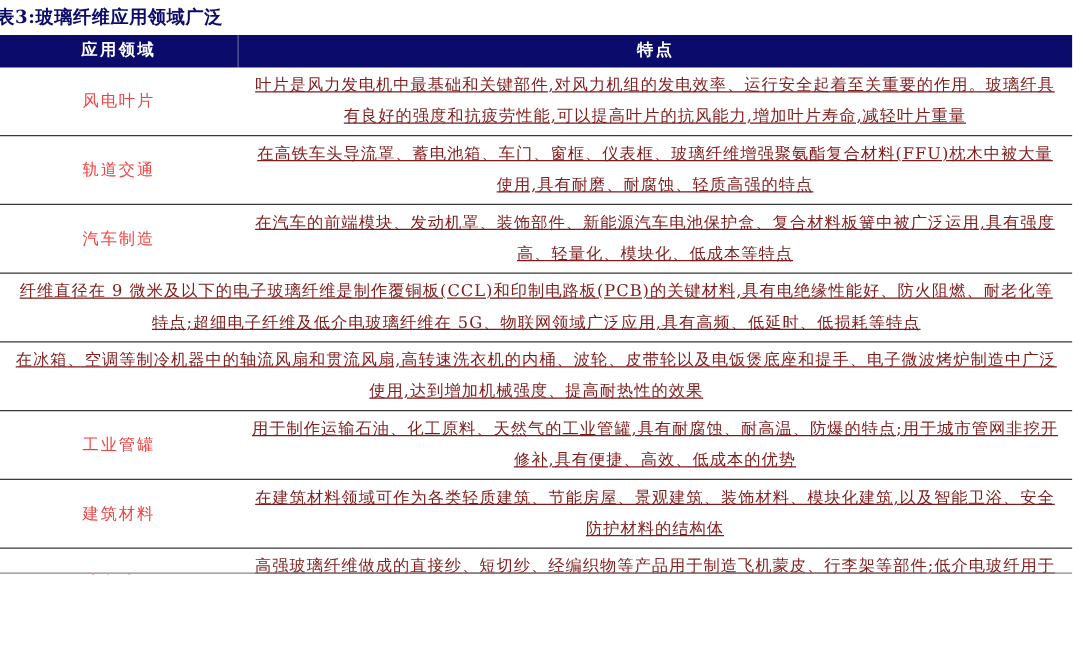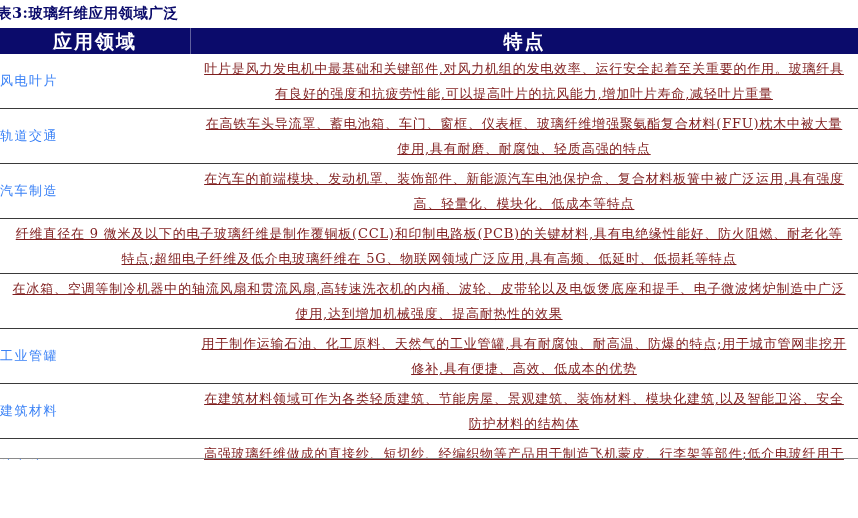--- a/index.html
+++ b/index.html
@@ -27,21 +27,21 @@
   }
   .tbl {
     width: 858px;
     border-collapse: collapse;
   }
   .tbl-header {
     display: flex;
     background: #0b0b6b;
     color: #ffffff;
     font-weight: bold;
-    font-size: 19px;
+    font-size: 13px;
     height: 26px;
     line-height: 26px;
     text-align: center;
     letter-spacing: 2px;
   }
   .th-field {
     width: 190px;
     flex: 0 0 190px;
     border-right: 1px solid rgba(255,255,255,0.35);
   }
@@ -49,23 +49,24 @@
     flex: 1;
   }
   .tbl-body .trow {
     display: flex;
     border-bottom: 1px solid #3a3a3a;
     align-items: center;
   }
   .td-field {
     width: 190px;
     flex: 0 0 190px;
+    text-align: center;
     font-size: 13px;
     letter-spacing: 1.5px;
-    color: #3b82f6;
+    color: #ef4444;
   }
   .td-feature {
     flex: 1;
     text-align: center;
     font-size: 13px;
     line-height: 25px;
     letter-spacing: 0.8px;
     padding: 2px 10px;
     color: #7f1d1d;
     text-decoration: underline;

